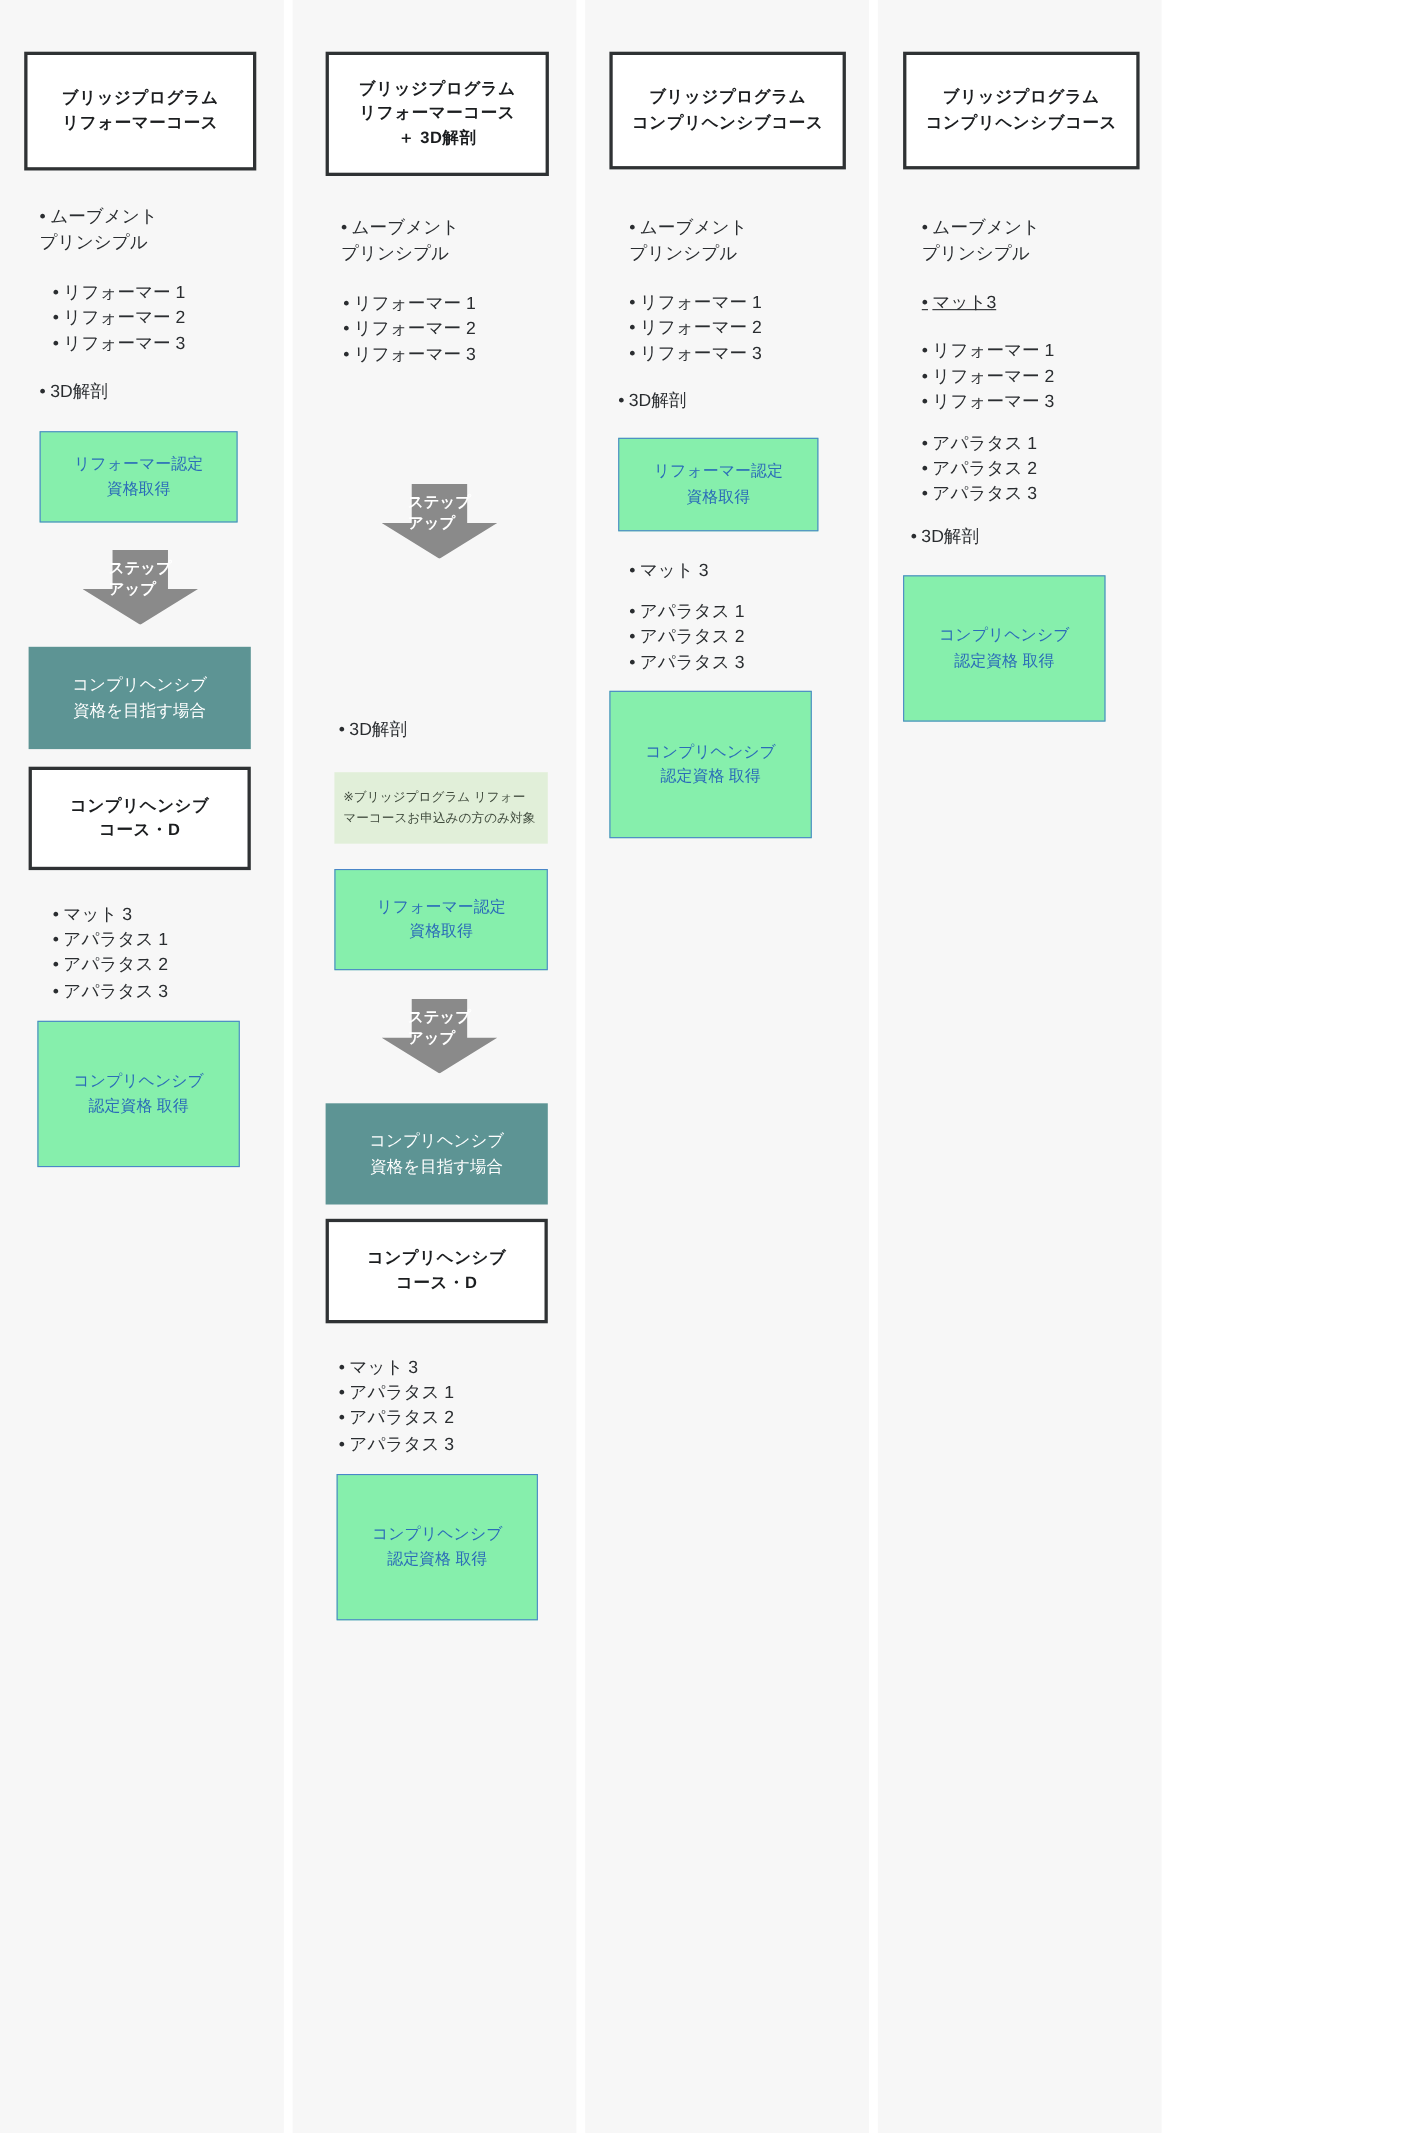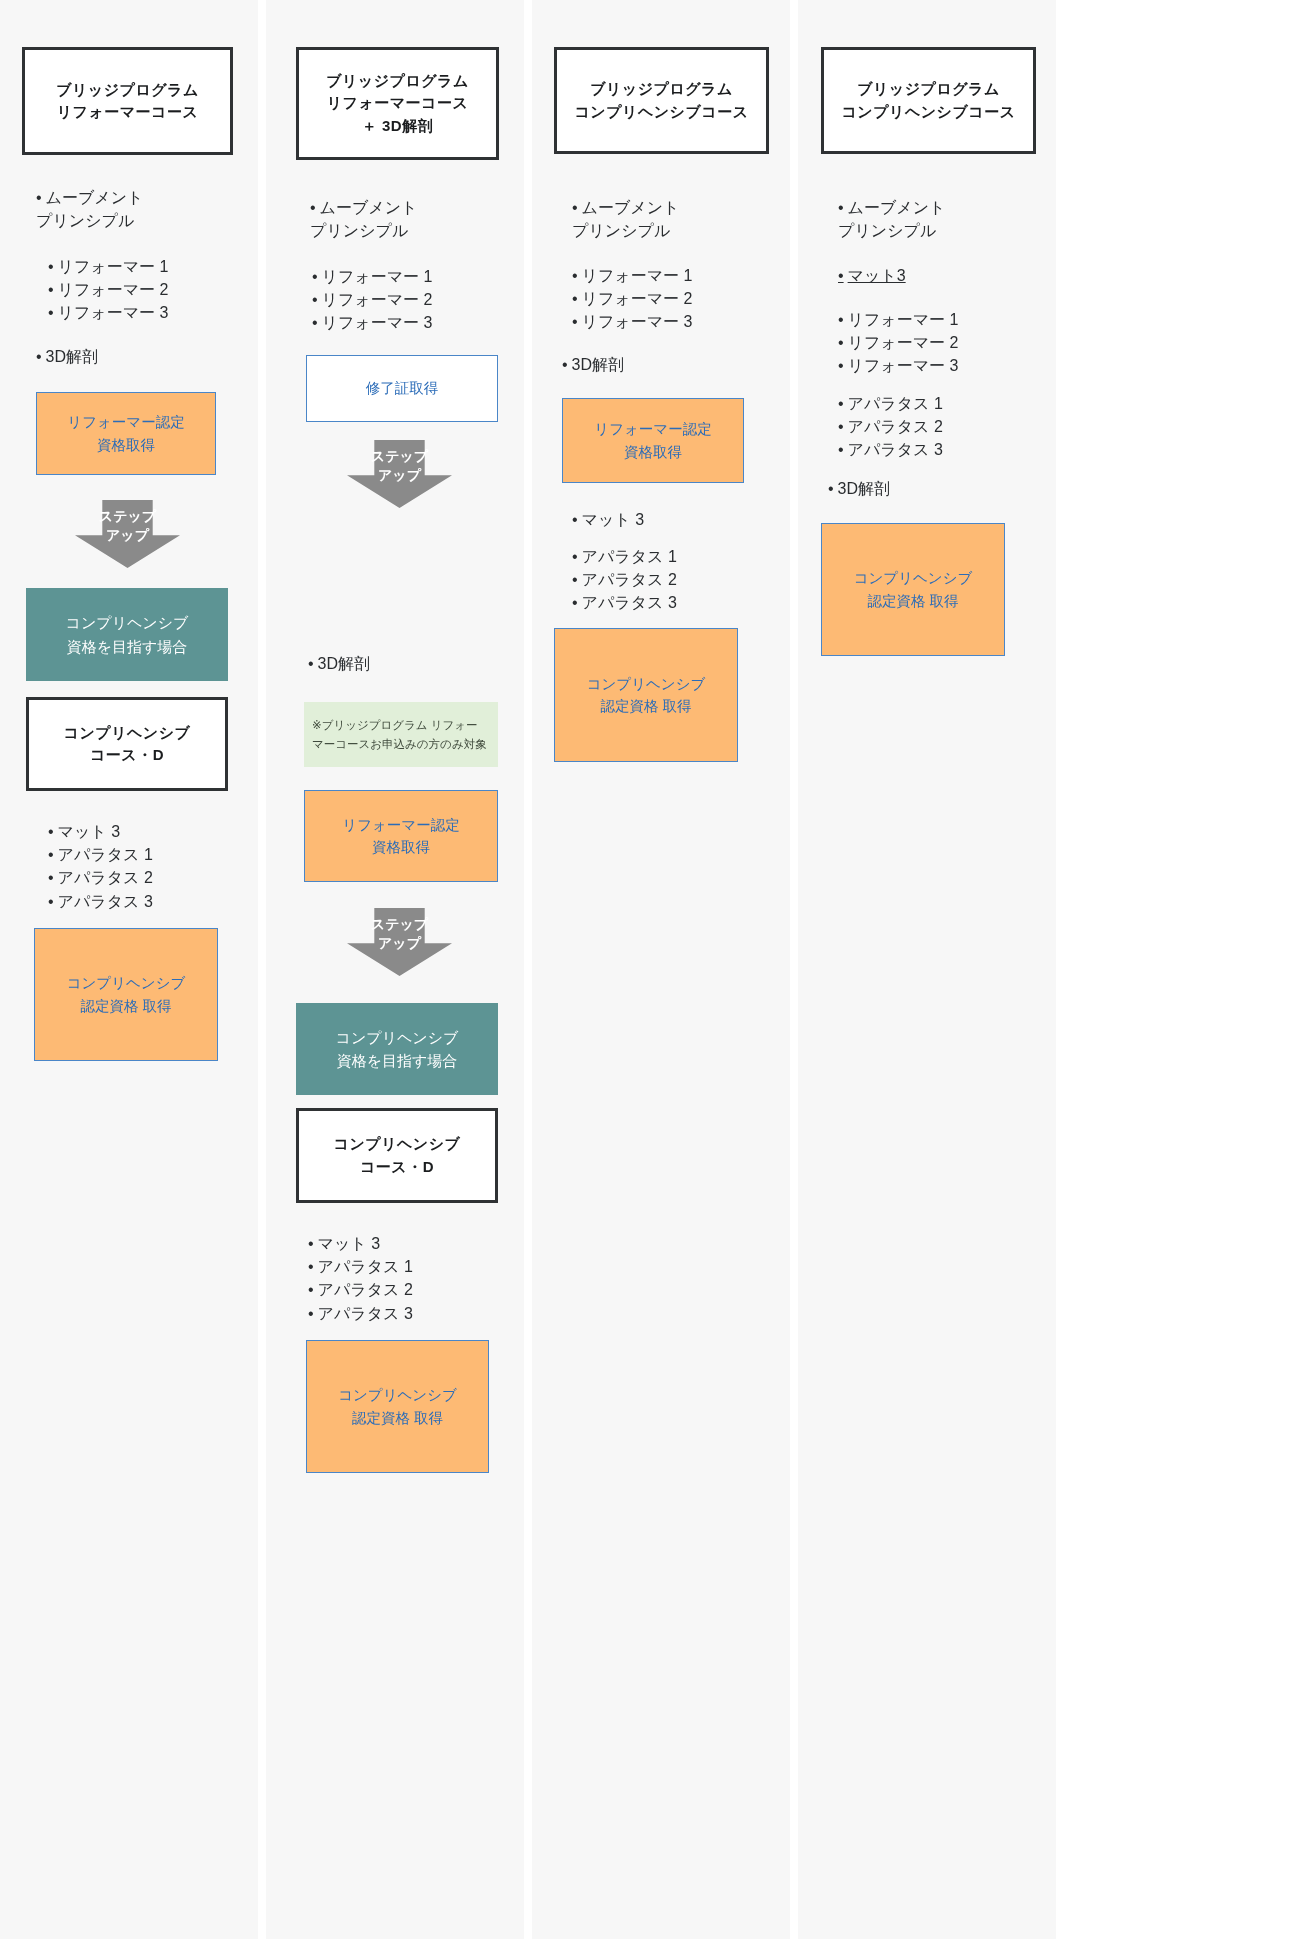--- a/index.html
+++ b/index.html
@@ -53,21 +53,21 @@
     white-space: pre-line;
     text-indent: 0;
   }
   .bullets .bl::before {
     content: "•";
     margin-right: 4px;
   }
 
   
   .cert-box {
-    background: #fdba74;
+    background: #86efac;
     border: 1.5px solid #4a86c8;
     color: #2b6cb8;
     font-size: 14.5px;
     line-height: 1.55;
     text-align: center;
     display: flex;
     align-items: center;
     justify-content: center;
   }
   
@@ -100,21 +100,21 @@
     position: absolute;
     inset: 0;
   }
   .arrow .lbl {
     position: relative;
     z-index: 2;
     color: #ffffff;
     font-weight: bold;
     font-size: 14px;
     line-height: 1.35;
-    text-align: center;
+    text-align: left;
     padding-top: 7px;
     white-space: pre-line;
   }
 
   
   .note-box {
     background: #e1efd9;
     color: #3f4a3c;
     font-size: 11.5px;
     line-height: 1.6;
@@ -183,21 +183,20 @@
       <span class="bl" style="white-space: pre-line;">ムーブメント
 プリンシプル</span>
     </div>
 
     <div class="bullets" style="position:absolute;left:46px;top:265px;width:210px;">
       <span class="bl" style="white-space: pre-line;">リフォーマー 1</span>
       <span class="bl" style="white-space: pre-line;">リフォーマー 2</span>
       <span class="bl" style="white-space: pre-line;">リフォーマー 3</span>
     </div>
 
-    <div class="cert-box white" style="position: absolute; left: 40px; top: 355px; width: 192px; height: 67px; white-space: pre-line;">修了証取得</div>
 
     <div class="arrow" style="position:absolute;left:81px;top:440px;width:105px;height:68px;">
       <div class="shape"></div>
       <div class="lbl" style="white-space: pre-line;">ステップ
 アップ</div>
     </div>
 
 
     <div class="bullets" style="position:absolute;left:42px;top:652px;width:210px;">
       <span class="bl" style="white-space: pre-line;">3D解剖</span>

